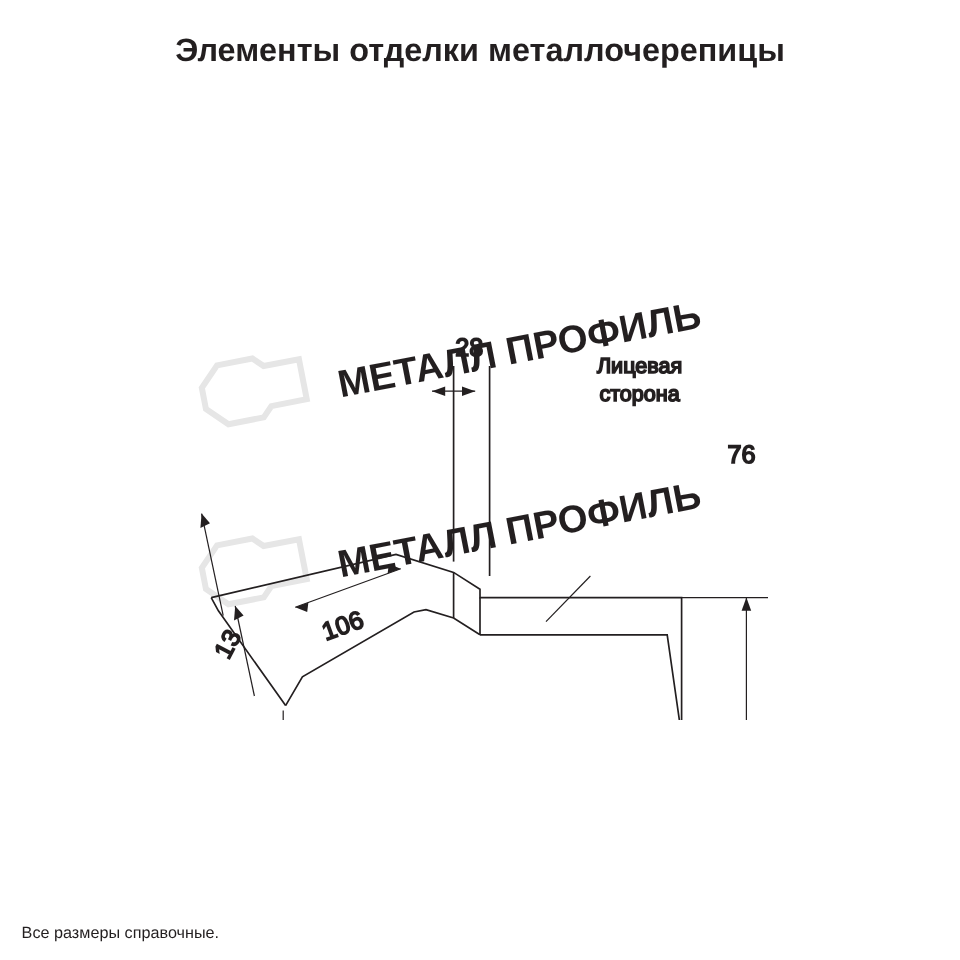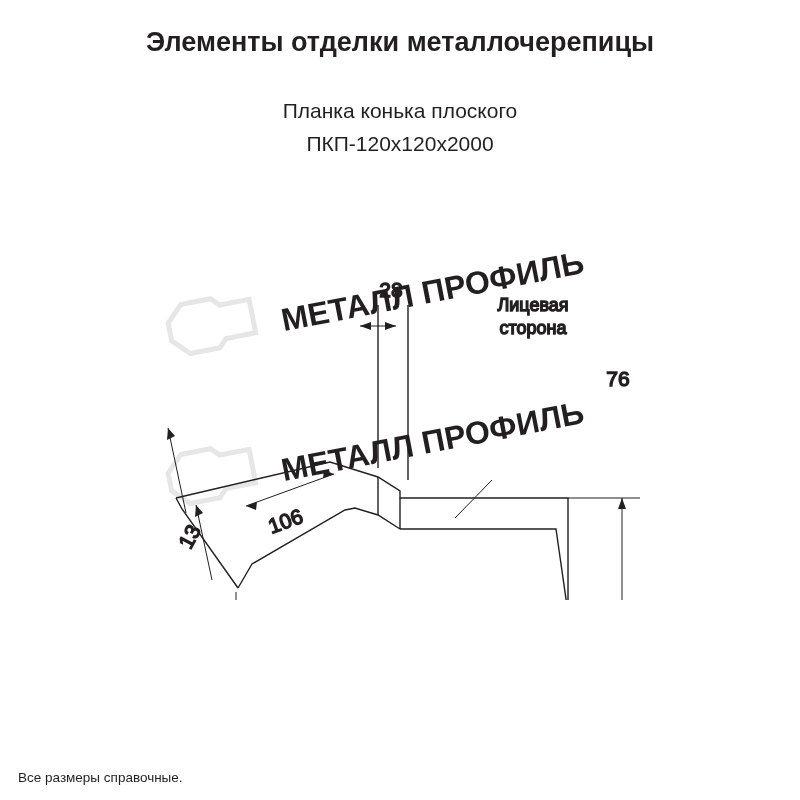--- a/index.html
+++ b/index.html
@@ -96,24 +96,20 @@
         <path d="M-130,-22 l16,-16 l30,0 l8,8 l30,0 l0,34 l-30,0 l-8,8 l-30,0 l-16,-16 z" fill="none" stroke="#e6e6e6" stroke-width="5"></path>
         <text x="-18" y="8" font-size="32" font-weight="bold" fill="#e6e6e6">МЕТАЛЛ ПРОФИЛЬ</text>
       </g>
     </g>
   </svg>
 
   <div class="title-block">
     <div class="main-title">Элементы отделки металлочерепицы</div>
   </div>
 
-  <div class="sub-title">
-    <span>Планка конька плоского</span>
-    <span class="line2">ПКП-120х120х2000</span>
-  </div>
 
   <svg class="drawing" viewBox="0 0 800 420" xmlns="http://www.w3.org/2000/svg">
     <g fill="none" stroke="#231f20" stroke-width="1.4" stroke-linejoin="miter" stroke-linecap="butt">
 
       <g>
 
         <path d="M176,318 L330,282 L378,297 L400,311 L400,318 L568,318 L568,433 "></path>
 
         <path d="M176,318 L182,329 L238,408"></path>
 

